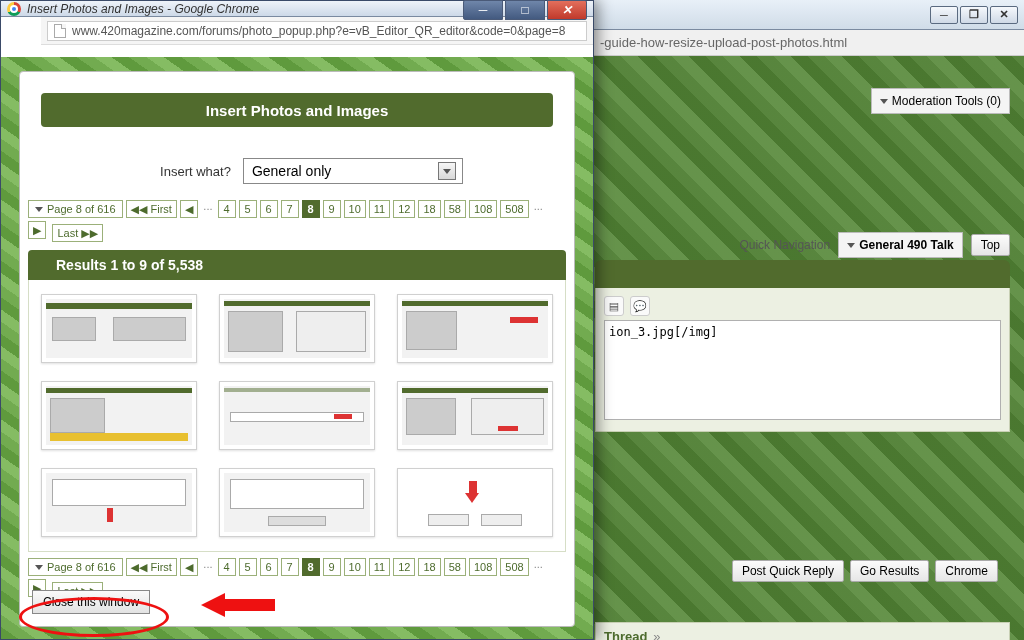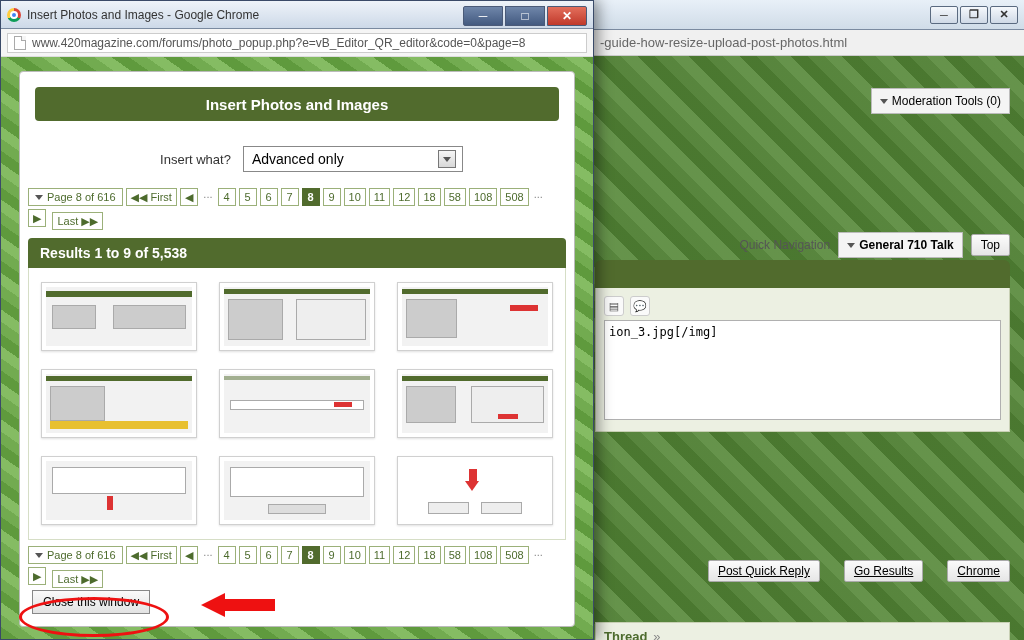--- a/index.html
+++ b/index.html
@@ -51,73 +51,74 @@
   }
 
   .olive-bar { position:absolute; top:204px; left:0; right:0; height:28px;
     background:#516b2d; border-radius:6px 6px 0 0;}
 
   .reply-box { position:absolute; top:232px; left:0; right:0; background:#ecf0e2; border:1px solid #c8d0b4; border-top:none; padding:8px; }
   .toolbar-icons-row { display:flex; gap:6px; margin-bottom:4px;}
   .tb-ic { width:20px;height:20px;border:1px solid #ccc;border-radius:3px;background:#fafafa;display:flex;align-items:center;justify-content:center;font-size:11px;color:#555;}
   .reply-ta { width:100%; height:100px; border:1px solid #b0b0b0; background:#fff; resize:none; padding:4px; font-size:12px; }
 
-  .reply-btns { position:absolute; top:504px; right:0; display:flex; gap:24px;text-decoration:underline;}
+  .reply-btns { position:absolute; top:504px; right:12px; display:flex; gap:6px;}
   
   .thread-row { position:absolute; top:566px; left:0; right:0; height:28px;
     background:#ecf0e2; border:1px solid #c8d0b4; display:flex; align-items:center;
     padding-left:8px; gap:6px; color:#4d6b2d; font-size:13px; font-weight:bold;}
 
   
   .front-window {
     position:absolute; left:0; top:0; width:594px; height:640px;
     background:#fff;
     box-shadow: 4px 0 14px rgba(0,0,0,.45);
     border:1px solid #3a4a68;
   }
 
   .fw-titlebar {
-    height:28px;
+    height:16px;
     background: linear-gradient(#eef3f9, #cdd9e8);
     display:flex; align-items:center; justify-content:space-between;
     border-bottom:1px solid #7a8aa0;
+    font-style:italic;
   }
   .fw-title-left { display:flex; align-items:center; gap:6px; padding-left:6px; font-size:12px; color:#333;}
   .chrome-favicon {
     width:14px;height:14px;border-radius:50%;
     background: conic-gradient(#db4437 0 120deg, #0f9d58 120deg 240deg, #ffcd40 240deg 360deg);
     position:relative;
   }
   .chrome-favicon::after{content:"";position:absolute;inset:3px;border-radius:50%;background:#4285f4;border:2px solid #fff;}
   .fw-ctrls { display:flex; gap:0; }
   .fw-ctrl { width:40px; height:20px; display:flex;align-items:center;justify-content:center;
     border:1px solid #4a5a78; font-size:12px; font-weight:bold; color:#fff; margin-top:2px; margin-right:2px;}
   .fw-min { background:linear-gradient(#6f86aa,#435a80); border-radius:2px 0 0 2px;}
   .fw-max { background:linear-gradient(#6f86aa,#435a80);}
   .fw-close { background:linear-gradient(#e36f5c,#c0392b); border-radius:0 2px 2px 0; margin-right:6px;}
 
   .fw-addr {
     height:28px; background:#f5f5f5; display:flex; align-items:center;
-    padding:0 6px; border-bottom:1px solid #ddd;
+    padding:0 6px; border-bottom:1px solid #ddd;margin-left:40px;
   }
   .addr-field {
     flex:1; height:20px; border:1px solid #ccc; background:#fff; font-size:12px;
     display:flex; align-items:center; padding:0 6px; color:#555; gap:6px;
   }
   .page-ic { width:12px;height:14px;border:1px solid #aaa;background:#fff;position:relative;}
   .page-ic::after{content:"";position:absolute;top:-1px;right:-1px;width:4px;height:4px;background:#f5f5f5;border-left:1px solid #aaa;border-bottom:1px solid #aaa;}
 
   .fw-body { position:absolute; top:56px; left:0; right:0; bottom:0; overflow:hidden;}
   .fw-body-bg { position:absolute; inset:0;
     background: repeating-linear-gradient(35deg,#5f9a3d 0 10px,#72ab50 10px 20px,#85bc63 20px 30px);}
   .fw-panel { position:absolute; top:14px; left:18px; right:18px; bottom:12px;
     background:#fff; border:1px solid #bbb; border-radius:4px; padding:0;}
 
   .header-bar {
-    margin:15px; height:34px; background:#516b2d; border-radius:4px;
+    margin:21px; height:34px; background:#516b2d; border-radius:4px;
     color:#fff; font-weight:bold; font-size:15px;
     display:flex; align-items:center; justify-content:center;
   }
 
   .insert-row { display:flex; align-items:center; justify-content:center; gap:12px; padding: 10px 0 14px;}
   .insert-label { font-size:13px; color:#333;margin-left:29px;}
   .select-box {
     width:220px; height:26px; border:1px solid #888; background:#fff;
     display:flex; align-items:center; justify-content:space-between; padding:0 6px 0 8px;
     font-size:14px;
@@ -131,21 +132,21 @@
   .pg {
     border:1px solid #9bb079; background:#fff; color:#4d6b2d;
     min-width:18px; height:18px; padding:0 4px; display:flex;align-items:center;justify-content:center;
   }
   .pg.current { background:#516b2d; color:#fff; border-color:#516b2d; font-weight:bold;}
   .pg.drop { padding:0 6px;}
   .pg-ellips { color:#888; padding:0 2px;}
 
   .results-bar {
     margin:6px 8px 0; height:30px; background:#516b2d; border-radius:4px 4px 0 0;
-    color:#fff; font-weight:bold; font-size:14px; display:flex; align-items:center; padding-left:12px;
+    color:#fff; font-weight:bold; font-size:14px; display:flex; align-items:center; padding-left:28px;
   }
 
   .thumb-grid {
     margin:0 8px; background:#fff; border:1px solid #d6dec6; border-top:none;
     padding:14px 12px; display:grid; grid-template-columns: repeat(3, 1fr);
     gap:18px 22px; height:272px;
   }
   .thumb {
     border:1px solid #d0d0d0; background:#fff;
     box-shadow: 0 1px 2px rgba(0,0,0,.12);
@@ -196,21 +197,21 @@
       <div class="dropdown-box">
         <span class="tri-down"></span>
         <span>Moderation Tools (0)</span>
       </div>
     </div>
 
     <div class="quick-nav-row">
       <span style="color:#555;">Quick Navigation</span>
       <div class="dropdown-box">
         <span class="tri-down"></span>
-        <b>General 710 Talk</b>
+        <b>General 490 Talk</b>
       </div>
       <div class="btn-grey">Top</div>
     </div>
 
     <div class="olive-bar"></div>
 
     <div class="reply-box">
       <div class="toolbar-icons-row">
         <div class="tb-ic">▤</div>
         <div class="tb-ic">💬</div>
@@ -256,21 +257,21 @@
   <div class="fw-body">
     <div class="fw-body-bg"></div>
 
     <div class="fw-panel">
 
       <div class="header-bar">Insert Photos and Images</div>
 
       <div class="insert-row">
         <span class="insert-label">Insert what?</span>
         <div class="select-box">
-          <span>Advanced only</span>
+          <span>General only</span>
           <span class="sel-btn">
               <span class="tri-down"></span>
             </span>
         </div>
       </div>
 
       <div class="pager" id="pager-top">
           <div class="pg drop"><span style="display:inline-block;margin-right:4px;" class="tri-down"></span>Page 8 of 616</div>
           <div class="pg">◀◀ First</div>
           <div class="pg">◀</div>

